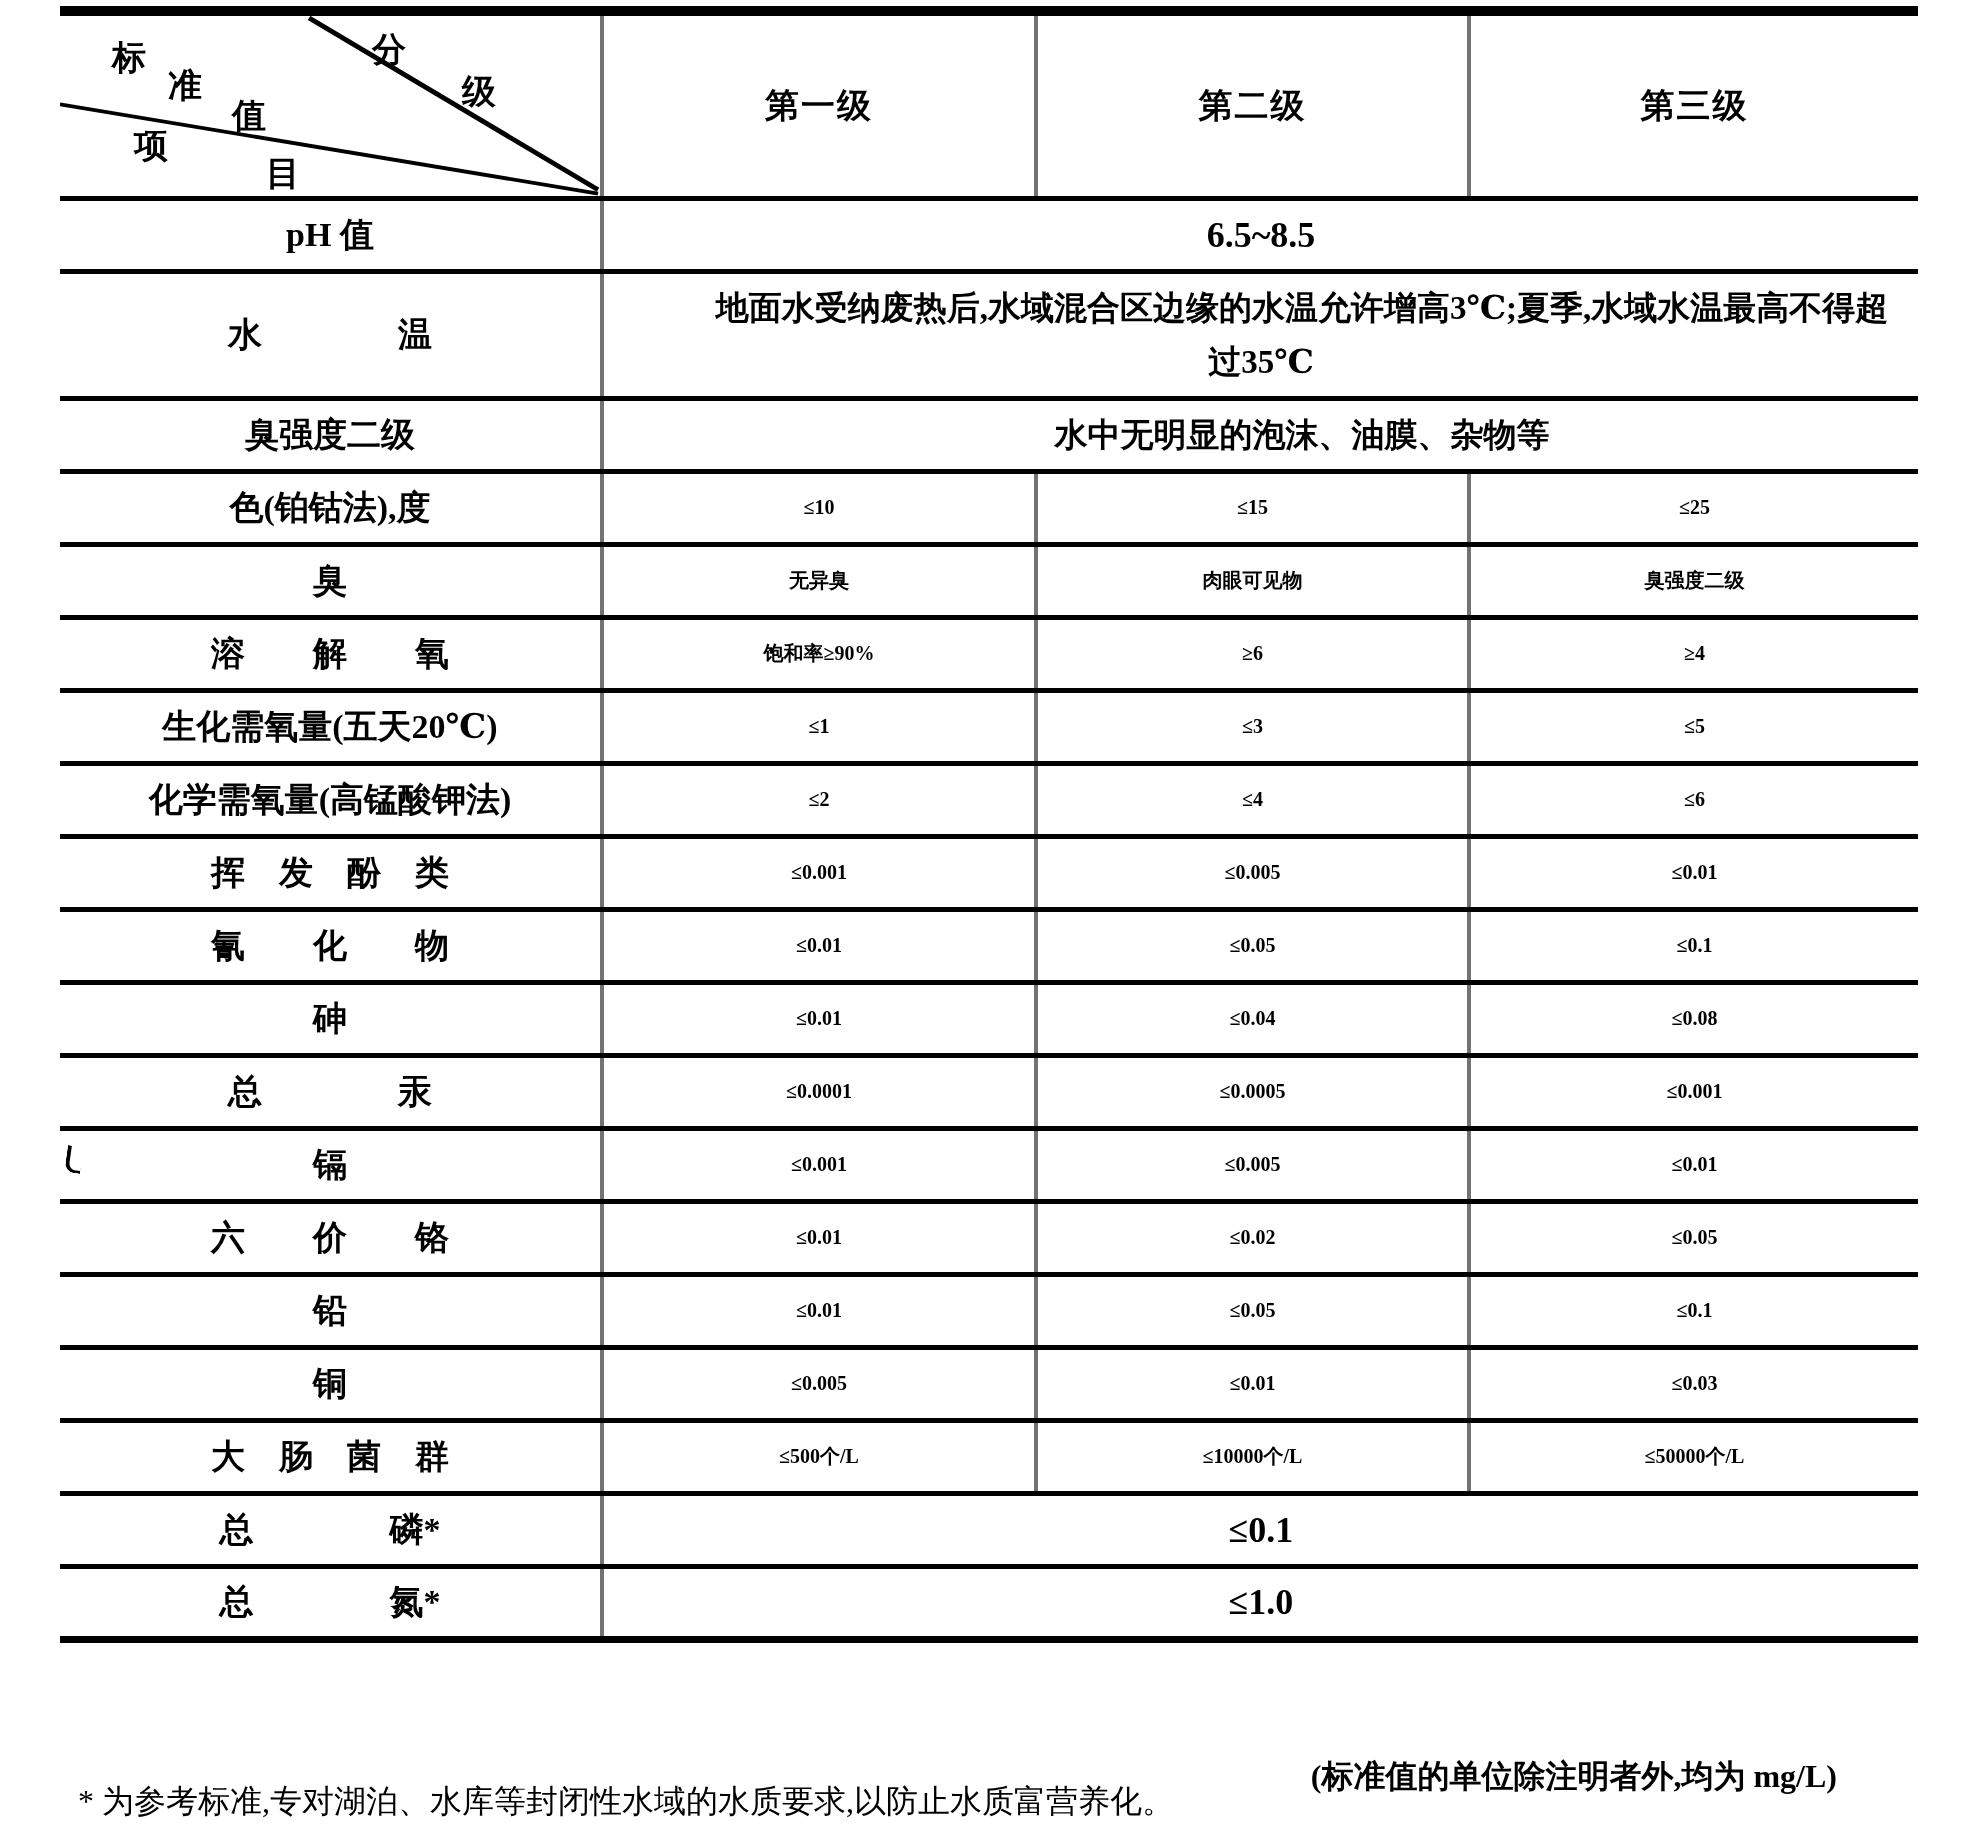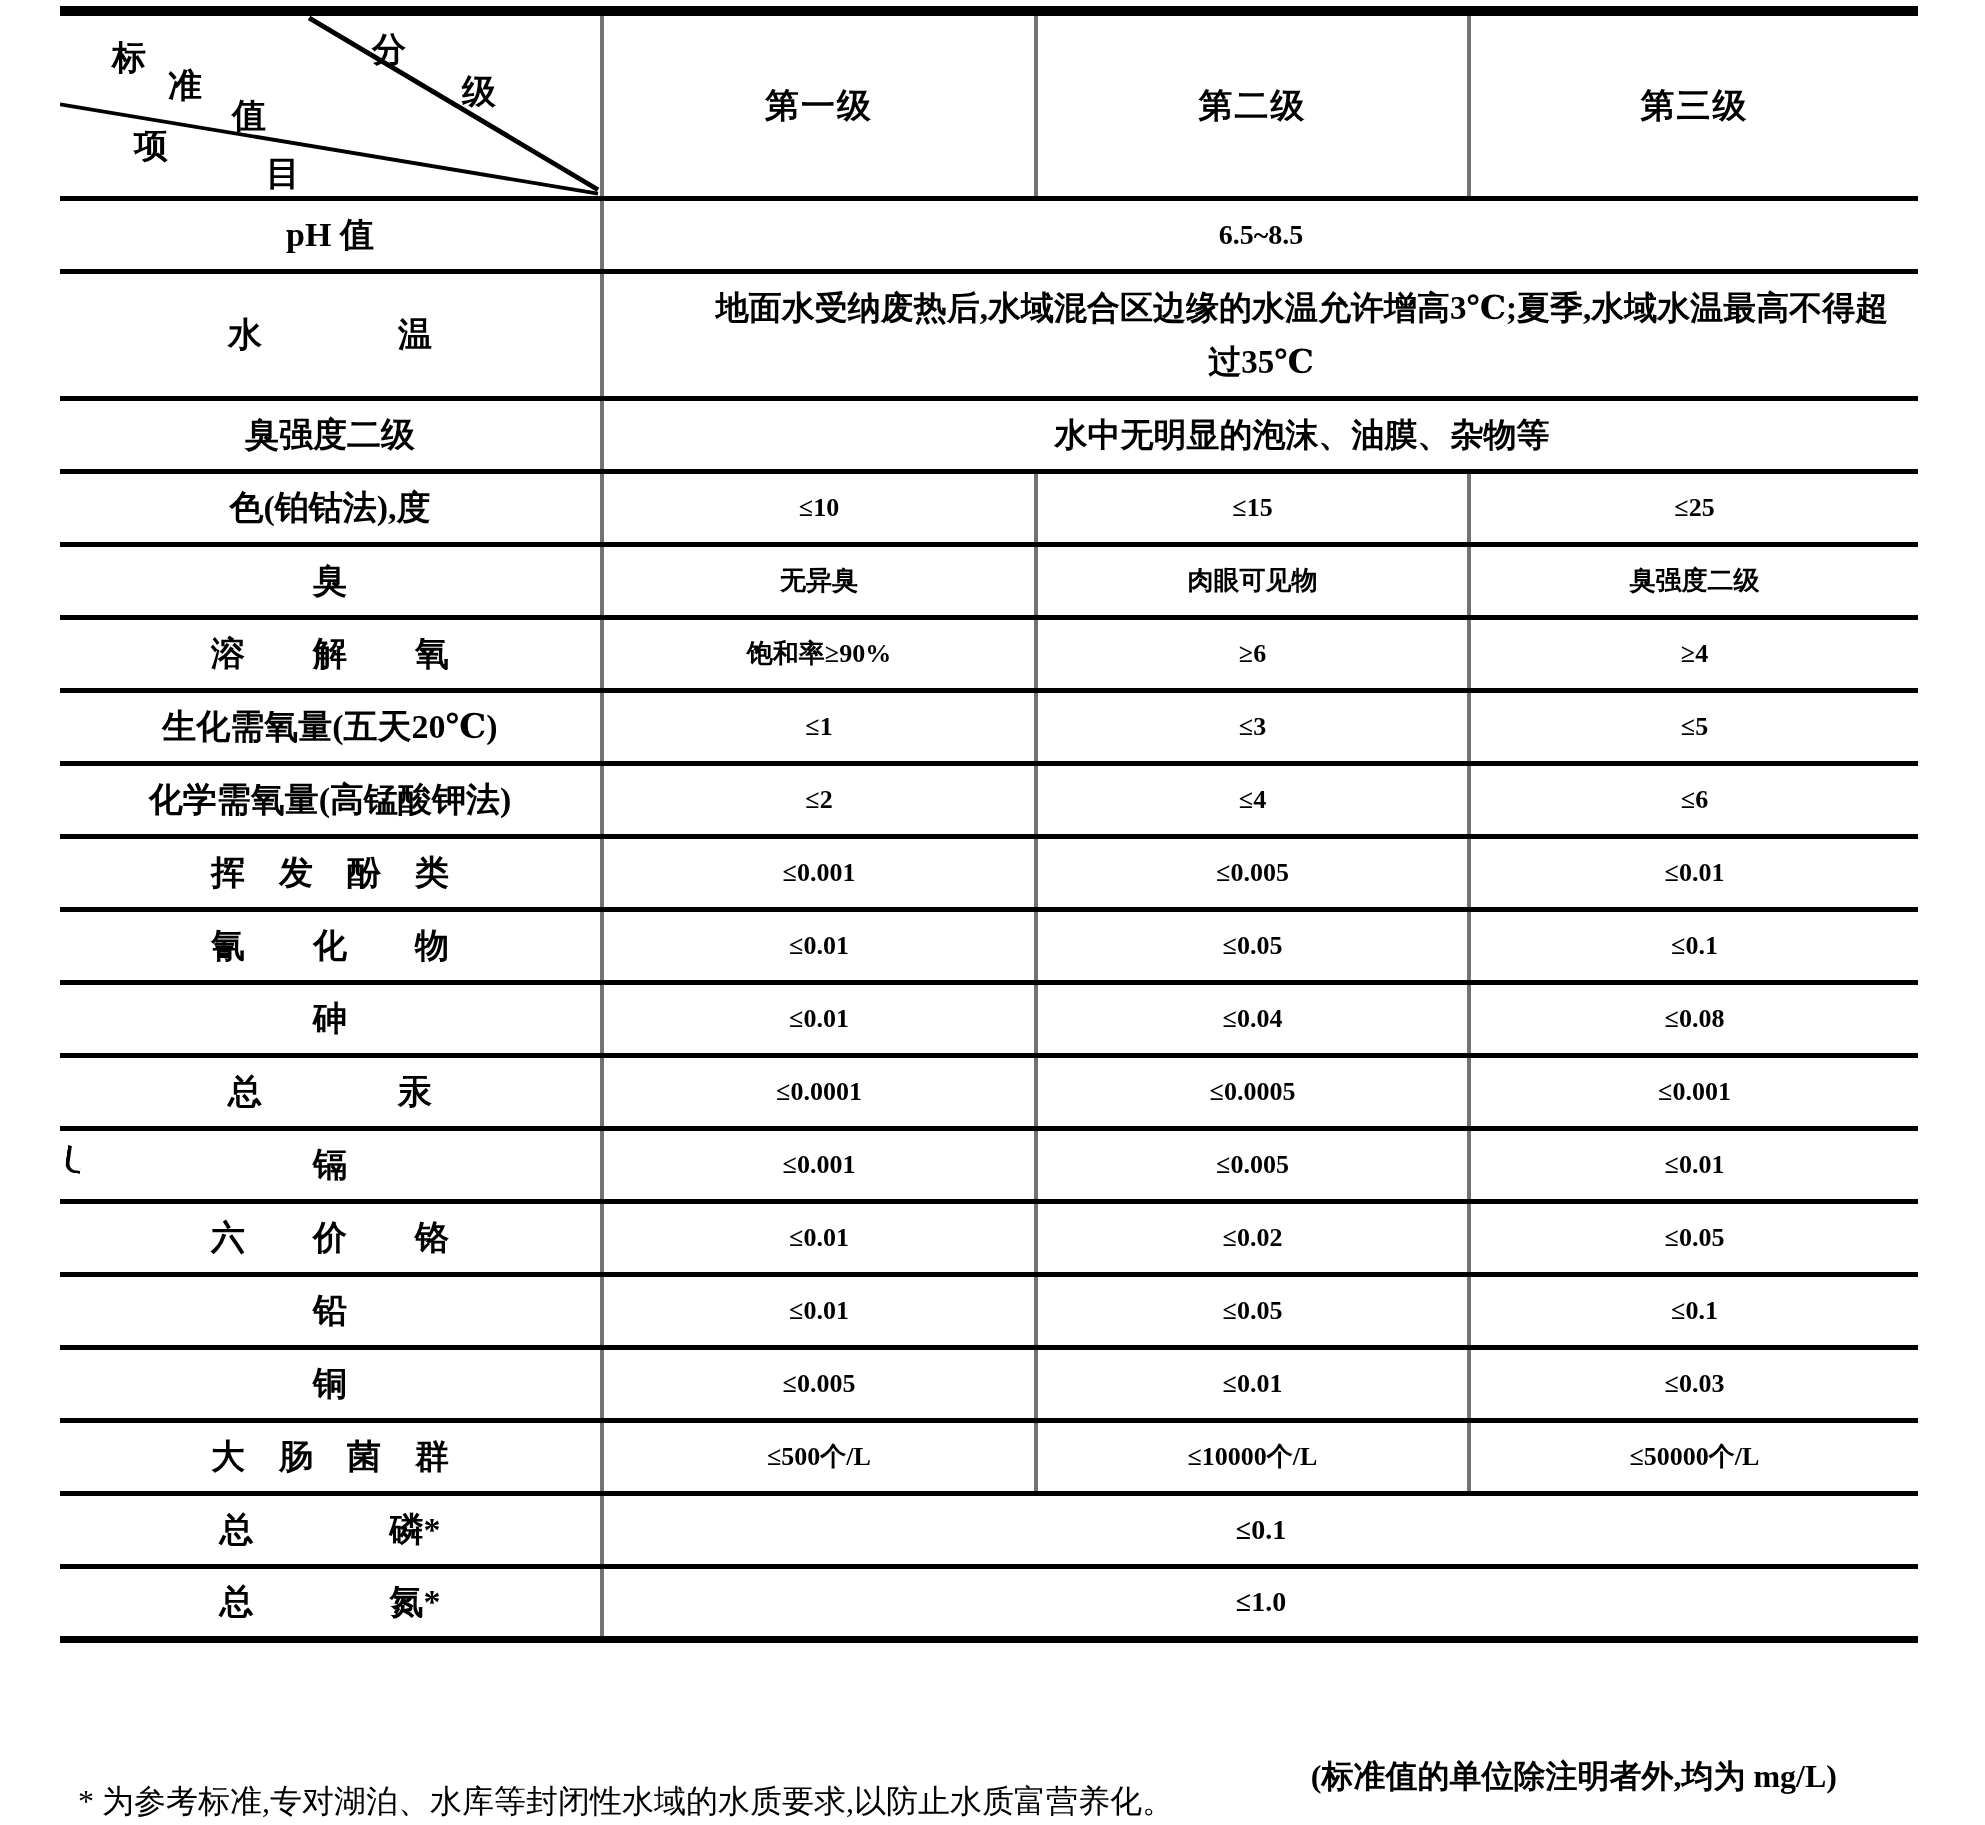--- a/index.html
+++ b/index.html
@@ -26,22 +26,22 @@
     font-weight:bold;
     overflow:hidden;
   }
   #wq tr.rh{height:73px;}
   #wq tr.rh-head{height:187px;}
   #wq tr.rh-temp{height:127px;}
   #wq tr:first-child th{border-top:none;}
   #wq td + td, #wq th + th{border-left:4px solid #737373;}
   .colhead{font-size:34px;letter-spacing:2px;}
   .lab{font-size:34px;}
-  .val{font-size:26px;}
-  .spanv{font-size:28px;}
+  .val{font-size:20px;}
+  .spanv{font-size:36px;}
   .span-left{text-align:left;padding-left:14px;font-size:33px;line-height:54px;}
   .firstline{text-indent:82px;}
   
   th.corner{position:relative;}
   th.corner svg{position:absolute;left:0;top:0;width:100%;height:100%;}
   .cch{position:absolute;font-size:34px;font-weight:bold;line-height:36px;}
   .c-biao{left:52px;top:24px;}
   .c-zhun{left:108px;top:52px;}
   .c-zhi{left:172px;top:82px;}
   .c-fen{left:312px;top:16px;}

